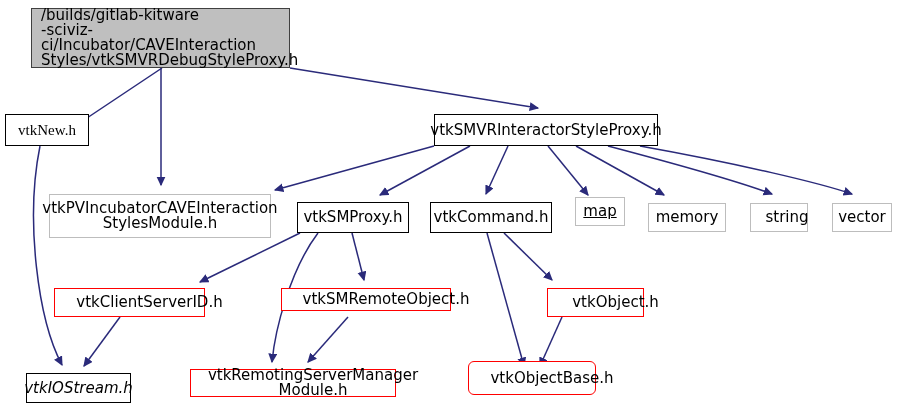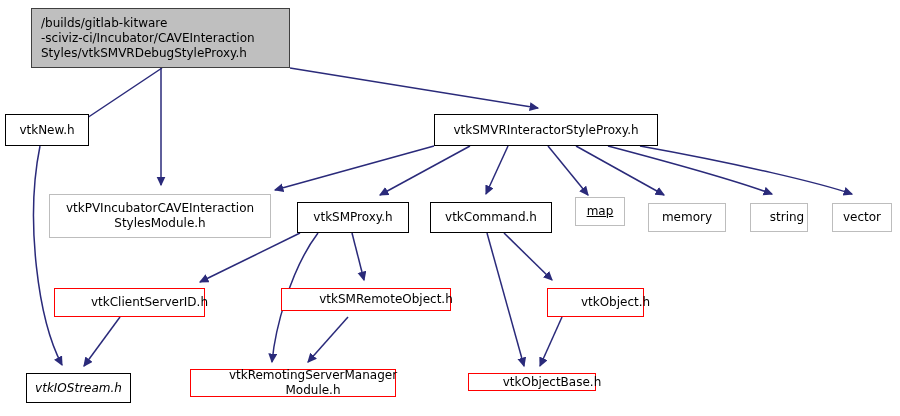--- a/index.html
+++ b/index.html
@@ -23,21 +23,21 @@
     height: 416px;
     pointer-events: none;
   }
   .node {
     position: absolute;
     box-sizing: border-box;
     display: flex;
     align-items: center;
     justify-content: center;
     text-align: center;
-    font-size: 12px;
+    font-size: 15px;
     line-height: 15px;
     color: #000000;
     background: #ffffff;
     border: 1px solid #000000;
     white-space: pre-line;
     z-index: 2;
   }
   .node.root {
     background: #bfbfbf;
     border: 1px solid #404040;
@@ -85,31 +85,31 @@
         <path d="M 348 317 L 308 362" fill="none" stroke="#2a2a7a" stroke-width="1.5" marker-end="url(#arrowhead)"></path>
         <path d="M 504 233 L 552 280" fill="none" stroke="#2a2a7a" stroke-width="1.5" marker-end="url(#arrowhead)"></path>
         <path d="M 487 233 L 524 366" fill="none" stroke="#2a2a7a" stroke-width="1.5" marker-end="url(#arrowhead)"></path>
         <path d="M 562 317 L 540 366" fill="none" stroke="#2a2a7a" stroke-width="1.5" marker-end="url(#arrowhead)"></path>
       </g>
   </svg>
   <div id="node-layer">
       <div class="node root" style="left: 31px; top: 8px; width: 259px; height: 60px;">/builds/gitlab-kitware
 -sciviz-ci/Incubator/CAVEInteraction
 Styles/vtkSMVRDebugStyleProxy.h</div>
-      <div class="node dark" style="left: 5px; top: 114px; width: 84px; height: 32px;">vtkNew.h</div>
+      <div class="node dark" style="left: 5px; top: 114px; width: 84px; height: 32px; font-family: Liberation Serif, serif;">vtkNew.h</div>
       <div class="node dark" style="left: 434px; top: 114px; width: 224px; height: 32px;">vtkSMVRInteractorStyleProxy.h</div>
       <div class="node gray" style="left: 49px; top: 194px; width: 222px; height: 44px;">vtkPVIncubatorCAVEInteraction
 StylesModule.h</div>
       <div class="node dark" style="left: 297px; top: 202px; width: 112px; height: 31px;">vtkSMProxy.h</div>
       <div class="node dark" style="left: 430px; top: 202px; width: 122px; height: 31px;">vtkCommand.h</div>
       <div class="node gray" style="left: 575px; top: 197px; width: 50px; height: 29px; text-decoration: underline;">map</div>
       <div class="node gray" style="left: 648px; top: 203px; width: 78px; height: 29px;">memory</div>
       <div class="node gray" style="left: 750px; top: 203px; width: 58px; height: 29px; padding-left: 16px;">string</div>
       <div class="node gray" style="left: 832px; top: 203px; width: 60px; height: 29px;">vector</div>
       <div class="node red" style="left: 54px; top: 288px; width: 151px; height: 29px;">vtkClientServerID.h</div>
       <div class="node red" style="left: 281px; top: 288px; width: 170px; height: 23px;">vtkSMRemoteObject.h</div>
       <div class="node red" style="left: 527px; top: 288px; width: 97px; height: 29px; margin-left: 20px;">vtkObject.h</div>
       <div class="node dark" style="left: 26px; top: 373px; width: 105px; height: 30px; font-style: italic;">vtkIOStream.h</div>
       <div class="node red" style="left: 190px; top: 369px; width: 206px; height: 28px;">vtkRemotingServerManager
 Module.h</div>
-      <div class="node red" style="left: 468px; top: 373px; width: 128px; height: 18px;">vtkObjectBase.h</div>
+      <div class="node red" style="left: 468px; top: 361px; width: 128px; height: 34px; border-radius: 6px;">vtkObjectBase.h</div>
     </div>
 </div>
 
 </body></html>

